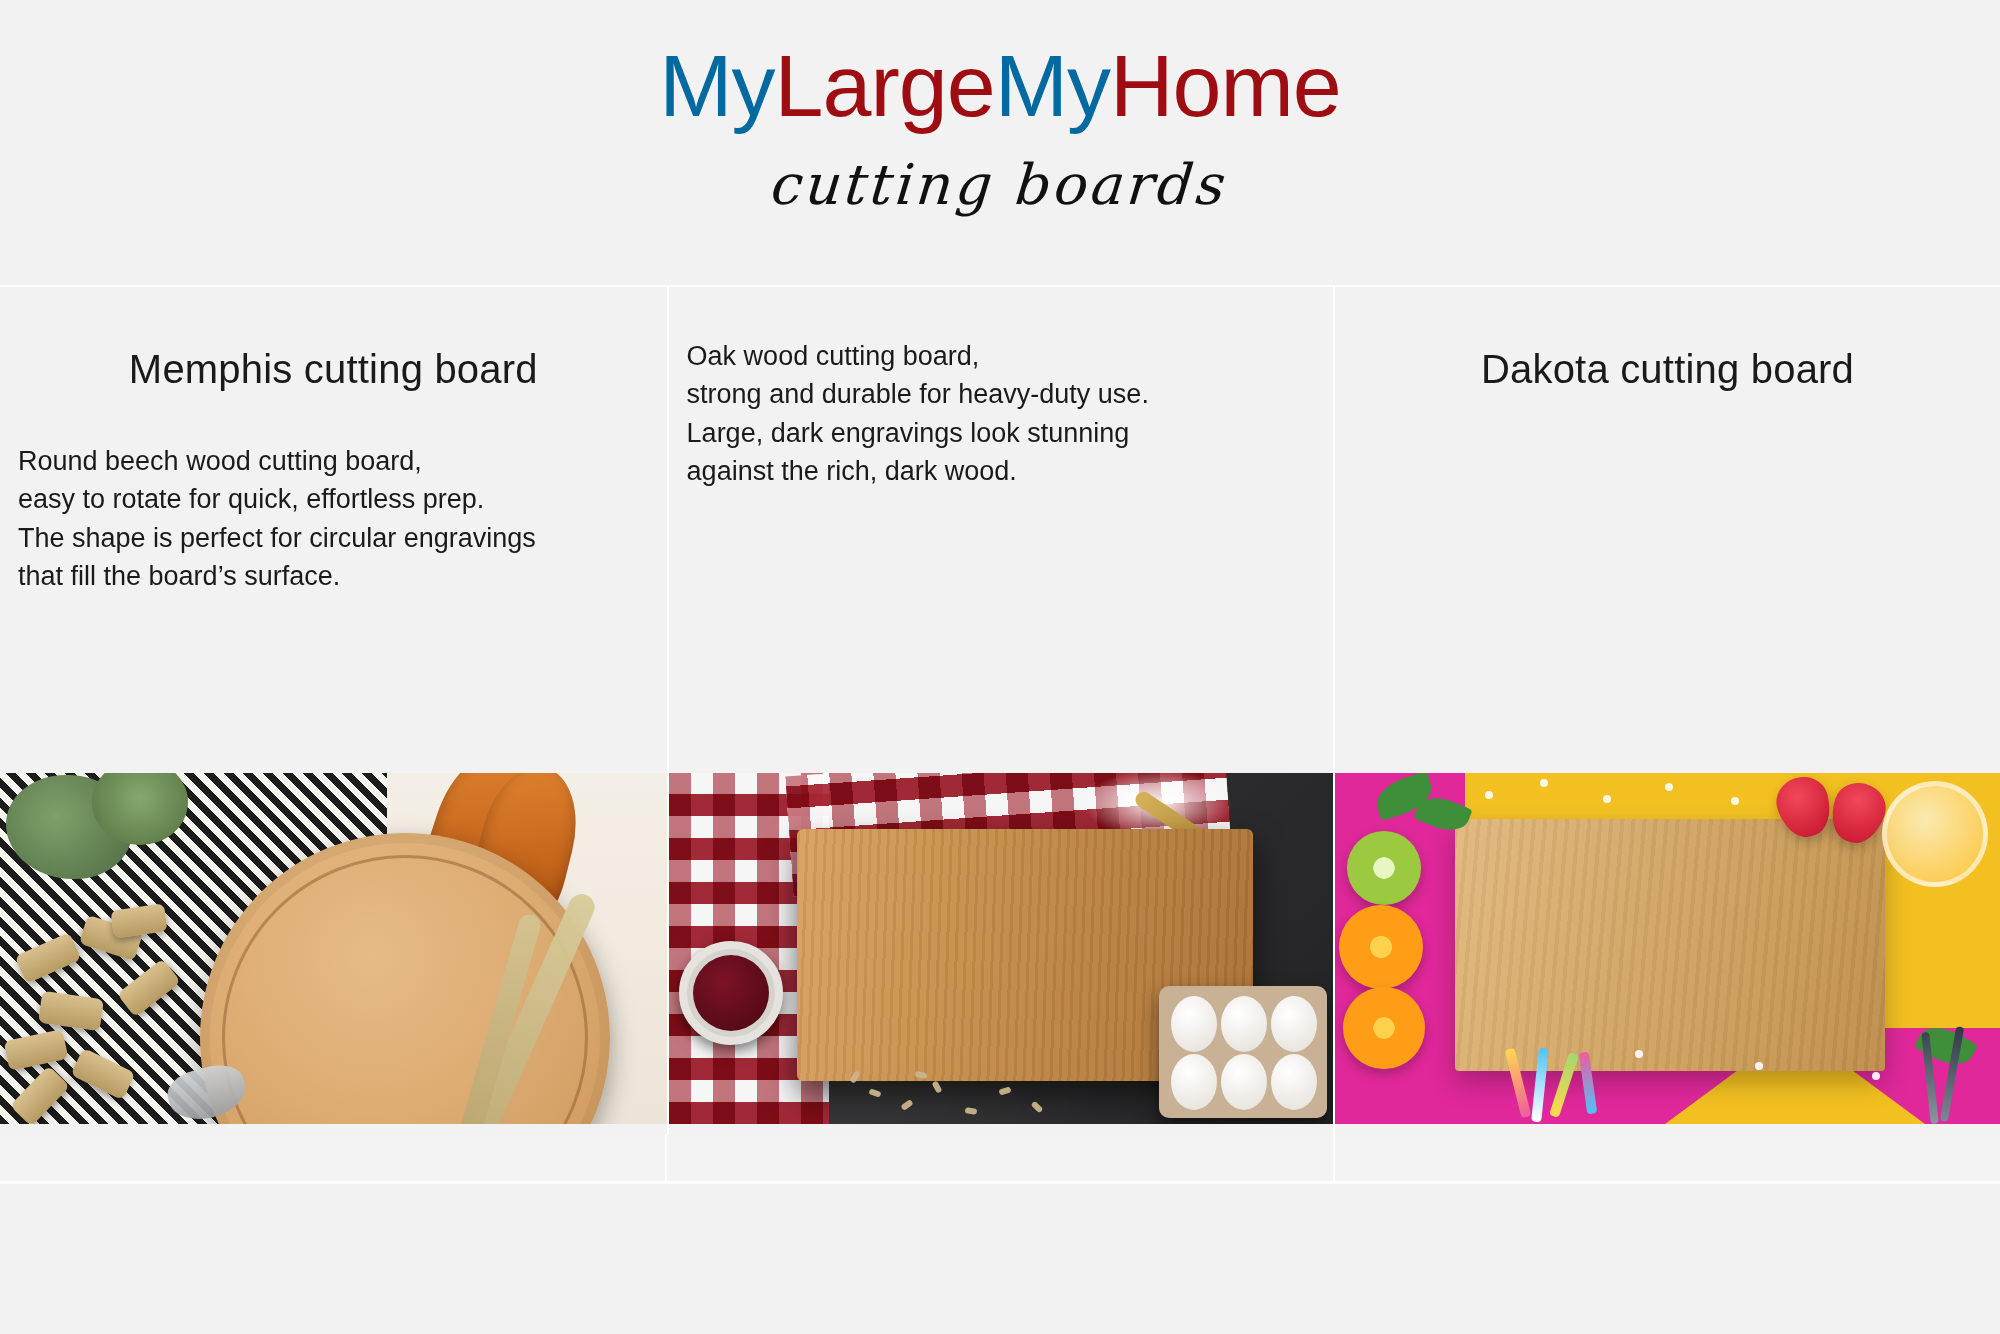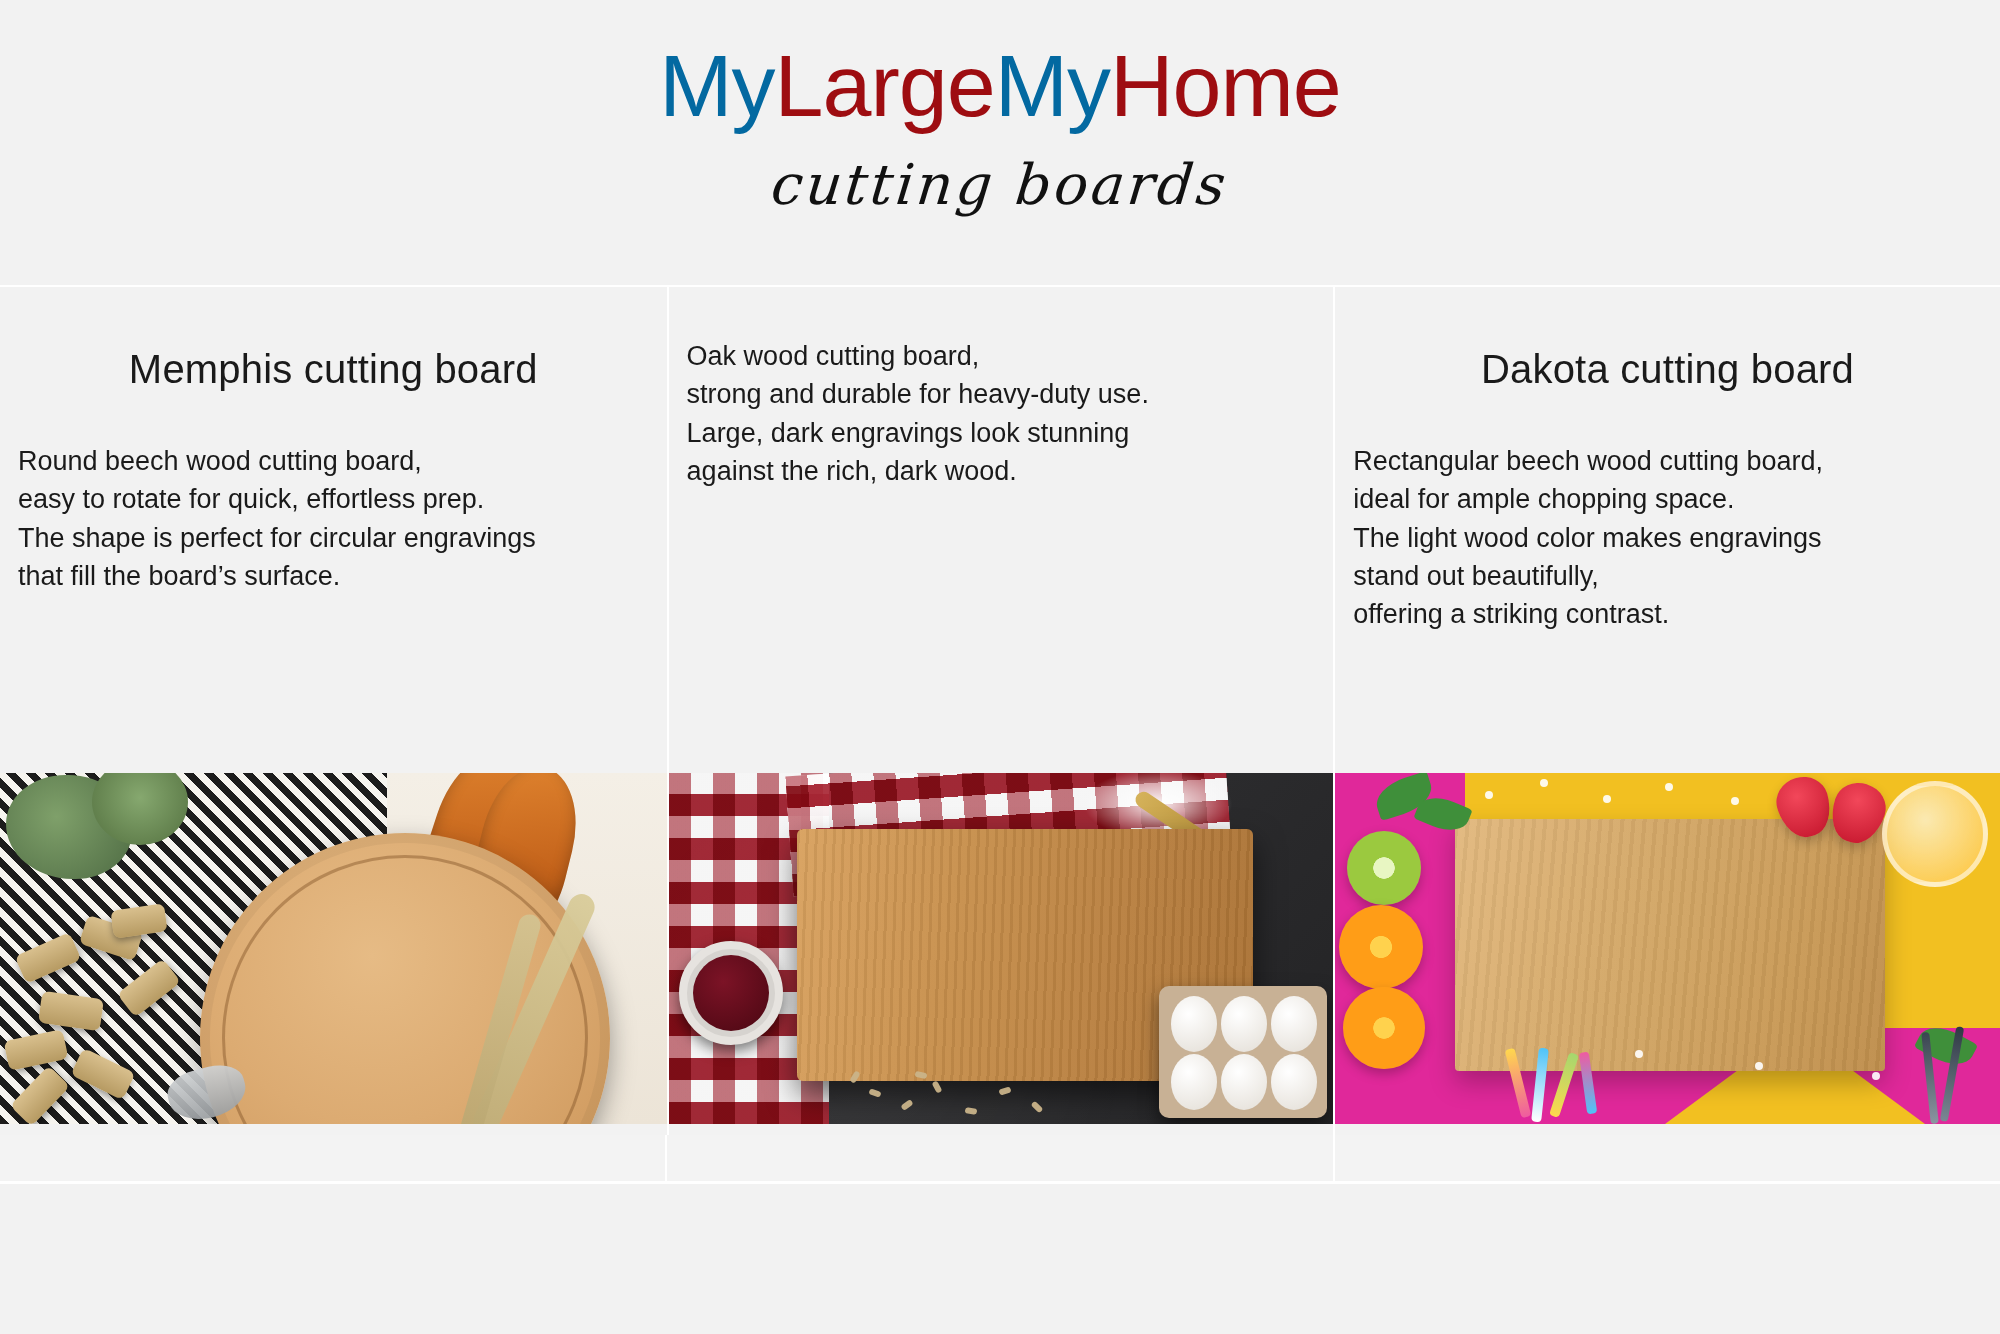--- a/index.html
+++ b/index.html
@@ -336,25 +336,20 @@
           <div class="oat" style="left:330px;bottom:30px;transform:rotate(-18deg);"></div>
           <div class="oat" style="left:362px;bottom:14px;transform:rotate(44deg);"></div>
           <div class="oat" style="left:180px;bottom:44px;transform:rotate(-60deg);"></div>
           <div class="oat" style="left:246px;bottom:46px;transform:rotate(12deg);"></div>
         </div>
       </div>
     </div>
 
     <div class="col">
       <div class="col-head">Dakota cutting board</div>
-      <div class="col-body">Rectangular beech wood cutting board,
-ideal for ample chopping space.
-The light wood color makes engravings
-stand out beautifully,
-offering a striking contrast.</div>
       <div class="photo-wrap">
         <div class="photo p3">
           <div class="magenta"></div>
           <div class="magenta-bottom"></div>
           <div class="yellow-tri"></div>
           <div class="board"></div>
           <div class="leaf" style="left:40px;top:6px;width:58px;height:34px;transform:rotate(-18deg);"></div>
           <div class="leaf" style="left:82px;top:26px;width:52px;height:30px;transform:rotate(22deg);"></div>
           <div class="lime" style="left:12px;top:58px;width:74px;height:74px;"></div>
           <div class="orange" style="left:4px;top:132px;width:84px;height:84px;"></div>

